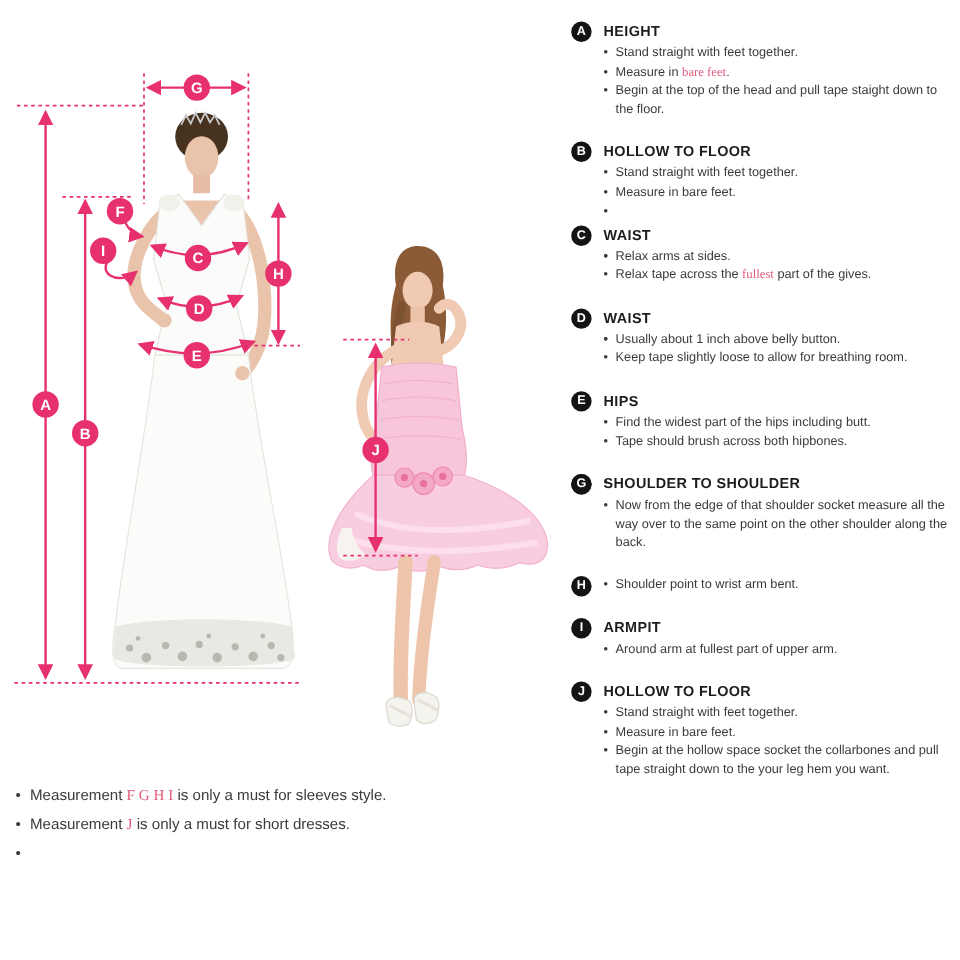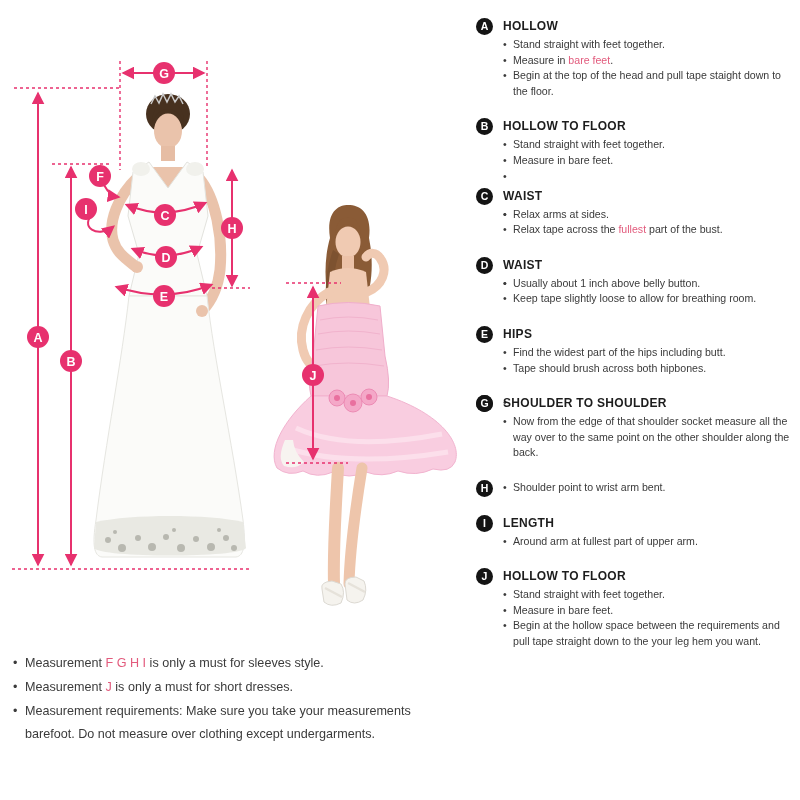--- a/index.html
+++ b/index.html
@@ -20,21 +20,21 @@
   .guide{position:absolute;left:476px;top:18px;width:319px;}
   .sec{position:relative;padding-left:27px;margin-bottom:19px;}
   .badge{
     position:absolute;left:0;top:0;width:17px;height:17px;border-radius:50%;
     background:var(--badge-bg,#141414);color:var(--badge-fg,#fff);
     font-size:10.5px;font-weight:bold;line-height:17px;text-align:center;
   }
   .title{margin:0 0 3px 0;font-size:12px;font-weight:bold;color:#1d1d1d;letter-spacing:.3px;line-height:16px;}
   .bullet{position:relative;padding-left:10px;font-size:10.6px;line-height:15.6px;color:#3a3a3a;}
   .bullet .dot{position:absolute;left:0;top:0;}
-  .pink{color:var(--pink-text,#E25A7C);}
+  .pink{color:var(--pink-text,#E25A7C);font-family:Liberation Serif, serif;}
   
   .notes{position:absolute;left:13px;top:652px;width:438px;}
   .note{position:relative;padding-left:12px;font-size:12.6px;line-height:23px;color:#3b3b3b;margin-bottom:1px;}
   .note .dot{position:absolute;left:0;top:0;}
 </style>
 </head>
 <body>
 
 <div class="diagram">
   <svg width="470" height="650" viewBox="0 0 470 650">
@@ -186,21 +186,21 @@
           <circle cx="313" cy="375" r="11" class="lbl-circle"></circle>
           <text x="313" y="379.5" class="lbl-text">J</text>
         </g>
     </g>
   </svg>
 </div>
 
 <div class="guide">
   <section class="sec">
     <span class="badge">A</span>
-    <h3 class="title">HOLLOW</h3>
+    <h3 class="title">HEIGHT</h3>
     <div class="bullets">
         <div class="bullet"><span class="dot">•</span><span class="txt"><span>Stand straight with feet together.</span></span></div>
         <div class="bullet"><span class="dot">•</span><span class="txt"><span>Measure in </span><span class="pink">bare feet</span><span>.</span></span></div>
         <div class="bullet"><span class="dot">•</span><span class="txt"><span>Begin at the top of the head and pull tape staight down to the floor.</span></span></div>
       </div>
   </section>
 
   <section class="sec">
     <span class="badge">B</span>
     <h3 class="title">HOLLOW TO FLOOR</h3>
@@ -210,21 +210,21 @@
         <div class="bullet"><span class="dot">•</span></div>
       </div>
   </section>
 
   <section class="sec">
     <span class="badge">C</span>
     <h3 class="title">WAIST</h3>
     <div class="bullets">
         <div class="bullet"><span class="dot">•</span></div>
         <div class="bullet"><span class="dot">•</span><span class="txt"><span>Relax arms at sides.</span></span></div>
-        <div class="bullet"><span class="dot">•</span><span class="txt"><span>Relax tape across the </span><span class="pink">fullest</span><span> part of the bust.</span></span></div>
+        <div class="bullet"><span class="dot">•</span><span class="txt"><span>Relax tape across the </span><span class="pink">fullest</span><span> part of the gives.</span></span></div>
       </div>
   </section>
 
   <section class="sec">
     <span class="badge">D</span>
     <h3 class="title">WAIST</h3>
     <div class="bullets">
         <div class="bullet"><span class="dot">•</span></div>
         <div class="bullet"><span class="dot">•</span><span class="txt"><span>Usually about 1 inch above belly button.</span></span></div>
         <div class="bullet"><span class="dot">•</span><span class="txt"><span>Keep tape slightly loose to allow for breathing room.</span></span></div>
@@ -257,34 +257,34 @@
 
   <section class="sec">
     <span class="badge">H</span>
     <div class="bullets">
         <div class="bullet"><span class="dot">•</span><span class="txt"><span>Shoulder point to wrist arm bent.</span></span></div>
       </div>
   </section>
 
   <section class="sec">
     <span class="badge">I</span>
-    <h3 class="title">LENGTH</h3>
+    <h3 class="title">ARMPIT</h3>
     <div class="bullets">
         <div class="bullet"><span class="dot">•</span><span class="txt"><span>Around arm at fullest part of upper arm.</span></span></div>
       </div>
   </section>
 
   <section class="sec">
     <span class="badge">J</span>
     <h3 class="title">HOLLOW TO FLOOR</h3>
     <div class="bullets">
         <div class="bullet"><span class="dot">•</span><span class="txt"><span>Stand straight with feet together.</span></span></div>
         <div class="bullet"><span class="dot">•</span><span class="txt"><span>Measure in bare feet.</span></span></div>
-        <div class="bullet"><span class="dot">•</span><span class="txt"><span>Begin at the hollow space between the requirements and pull tape straight down to the your leg hem you want.</span></span></div>
+        <div class="bullet"><span class="dot">•</span><span class="txt"><span>Begin at the hollow space socket the collarbones and pull tape straight down to the your leg hem you want.</span></span></div>
       </div>
   </section>
 </div>
 
 <div class="notes">
     <div class="note"><span class="dot">•</span><span>Measurement </span><span class="pink">F G H I</span><span> is only a must for sleeves style.</span></div>
     <div class="note"><span class="dot">•</span><span>Measurement </span><span class="pink">J</span><span> is only a must for short dresses.</span></div>
-    <div class="note"><span class="dot">•</span><span>Measurement requirements: Make sure you take your measurements barefoot. Do not measure over clothing except undergarments.</span></div>
+    <div class="note"><span class="dot">•</span></div>
   </div>
 
 </body></html>

